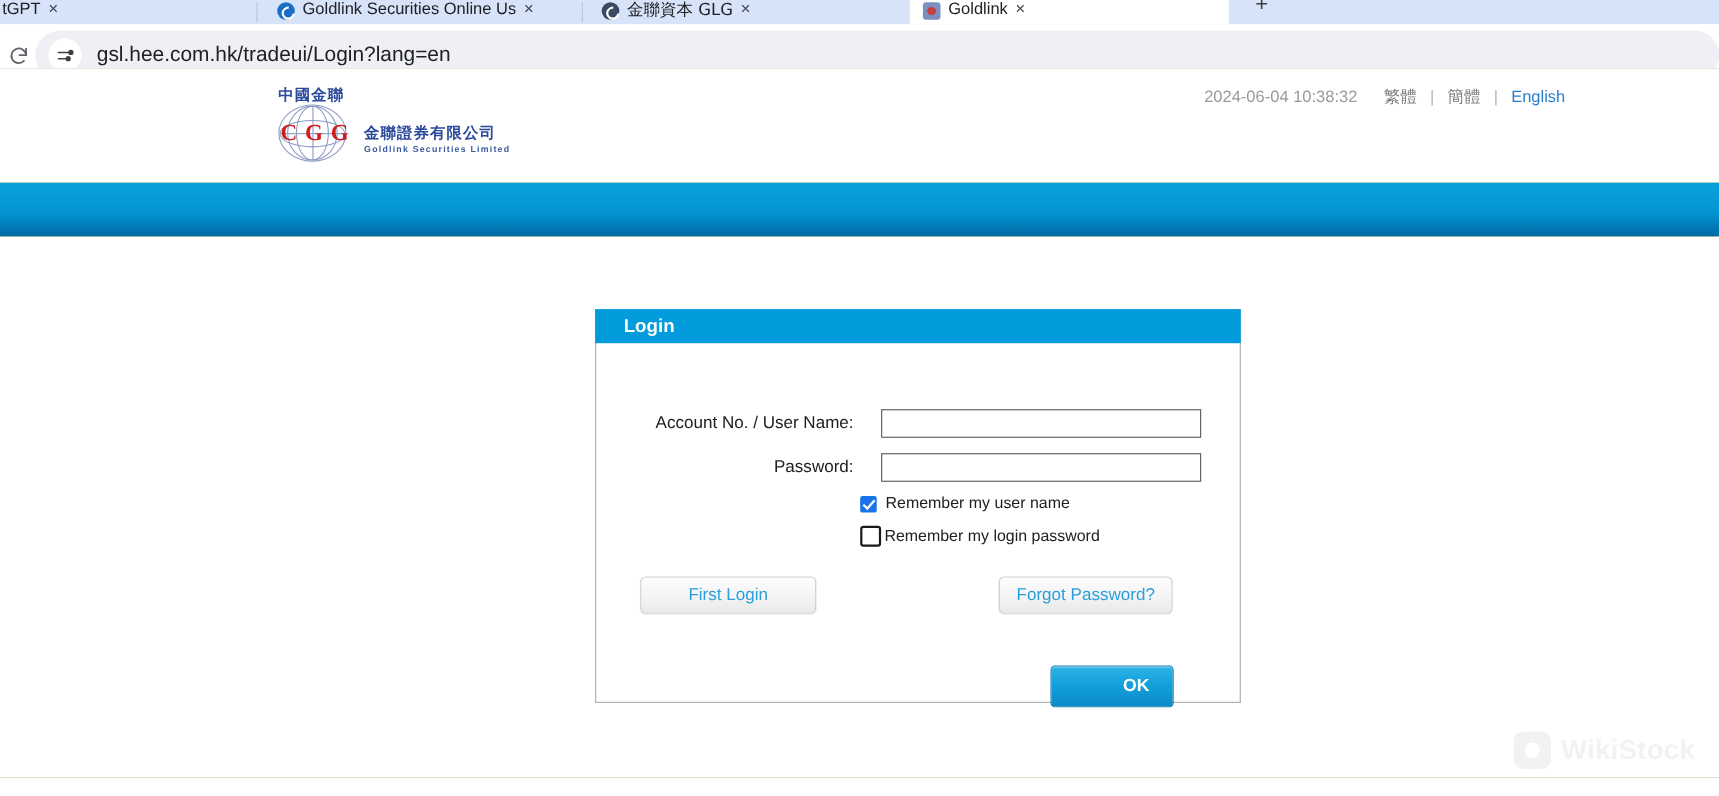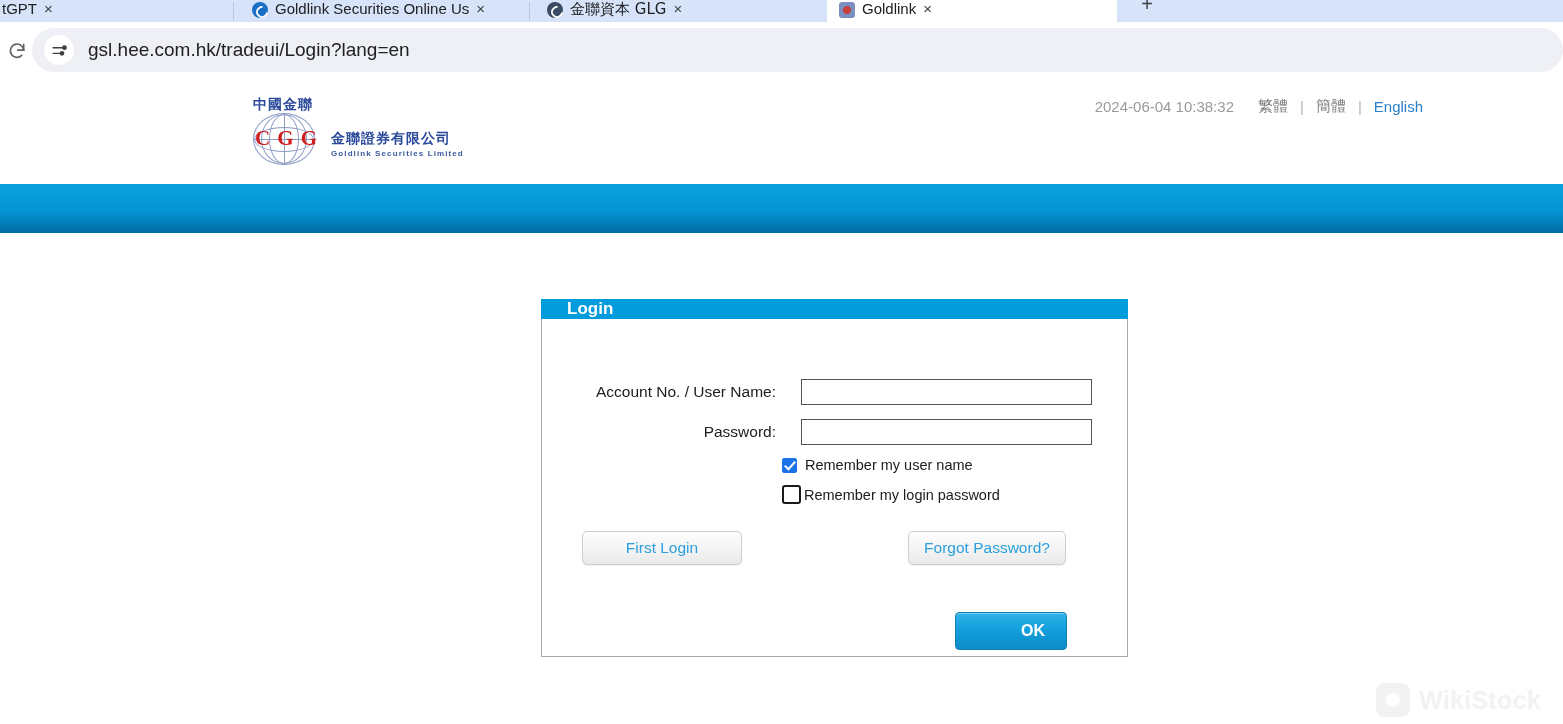--- a/index.html
+++ b/index.html
@@ -135,21 +135,21 @@
   .url-text {
     margin-left: 14px;
     font-size: 19px;
     color: #202124;
     white-space: nowrap;
     text-align: center;
   }
 
   
   .page {
-    position: absolute; left: 0; top: 80px;
+    position: absolute; left: 0; top: 62px;
     width: 1563px; height: 645px;
     background: #4d7c0f;
   }
   .site-header {
     position: relative;
     height: 104px;
     background: #ffffff;
   }
   .logo-wrap {
     position: absolute;
@@ -252,21 +252,21 @@
   
   .login-panel {
     position: absolute;
     left: 541px; top: 66px;
     width: 587px; height: 358px;
     background: #ffffff;
     border: 1px solid #aaaaaa;
     border-top: none;
   }
   .login-header {
-    height: 20px;
+    height: 31px;
     background: #029bdb;
     display: flex; align-items: center;
     padding-left: 26px;
     margin: 0 -1px;
   }
   .login-title {
     color: #ffffff;
     font-size: 17px;
     font-weight: bold;
   }

